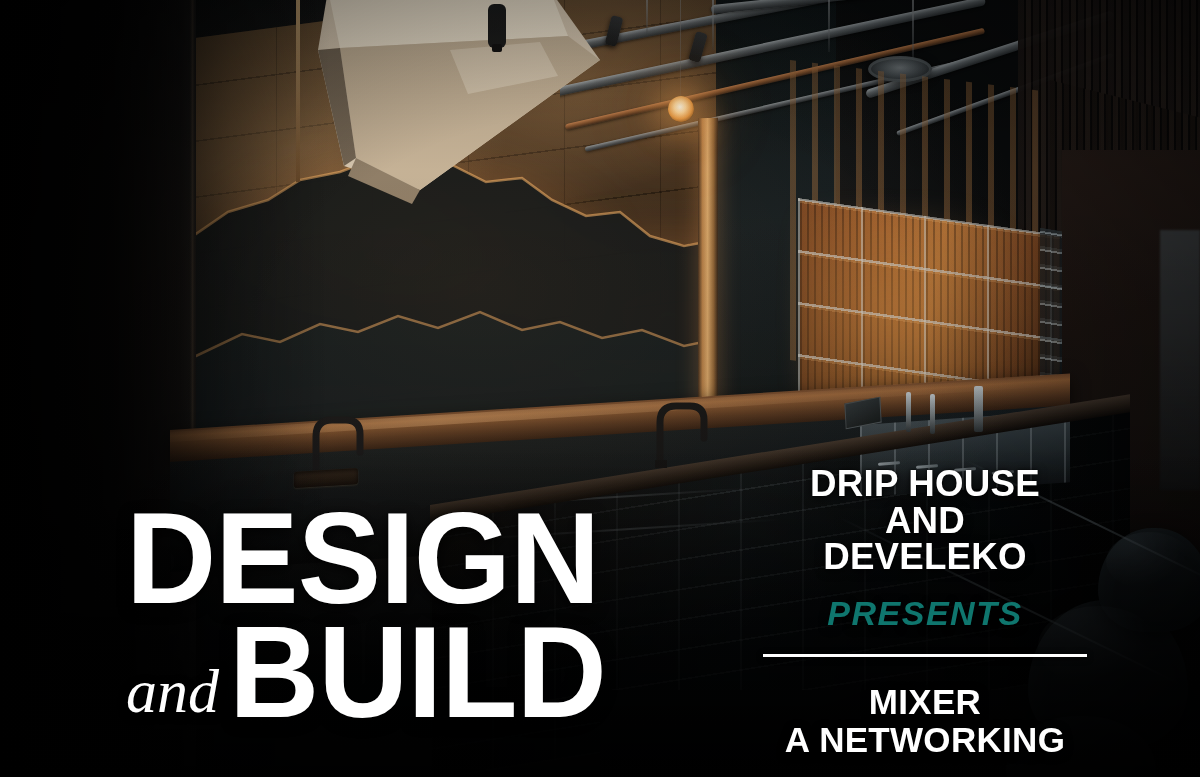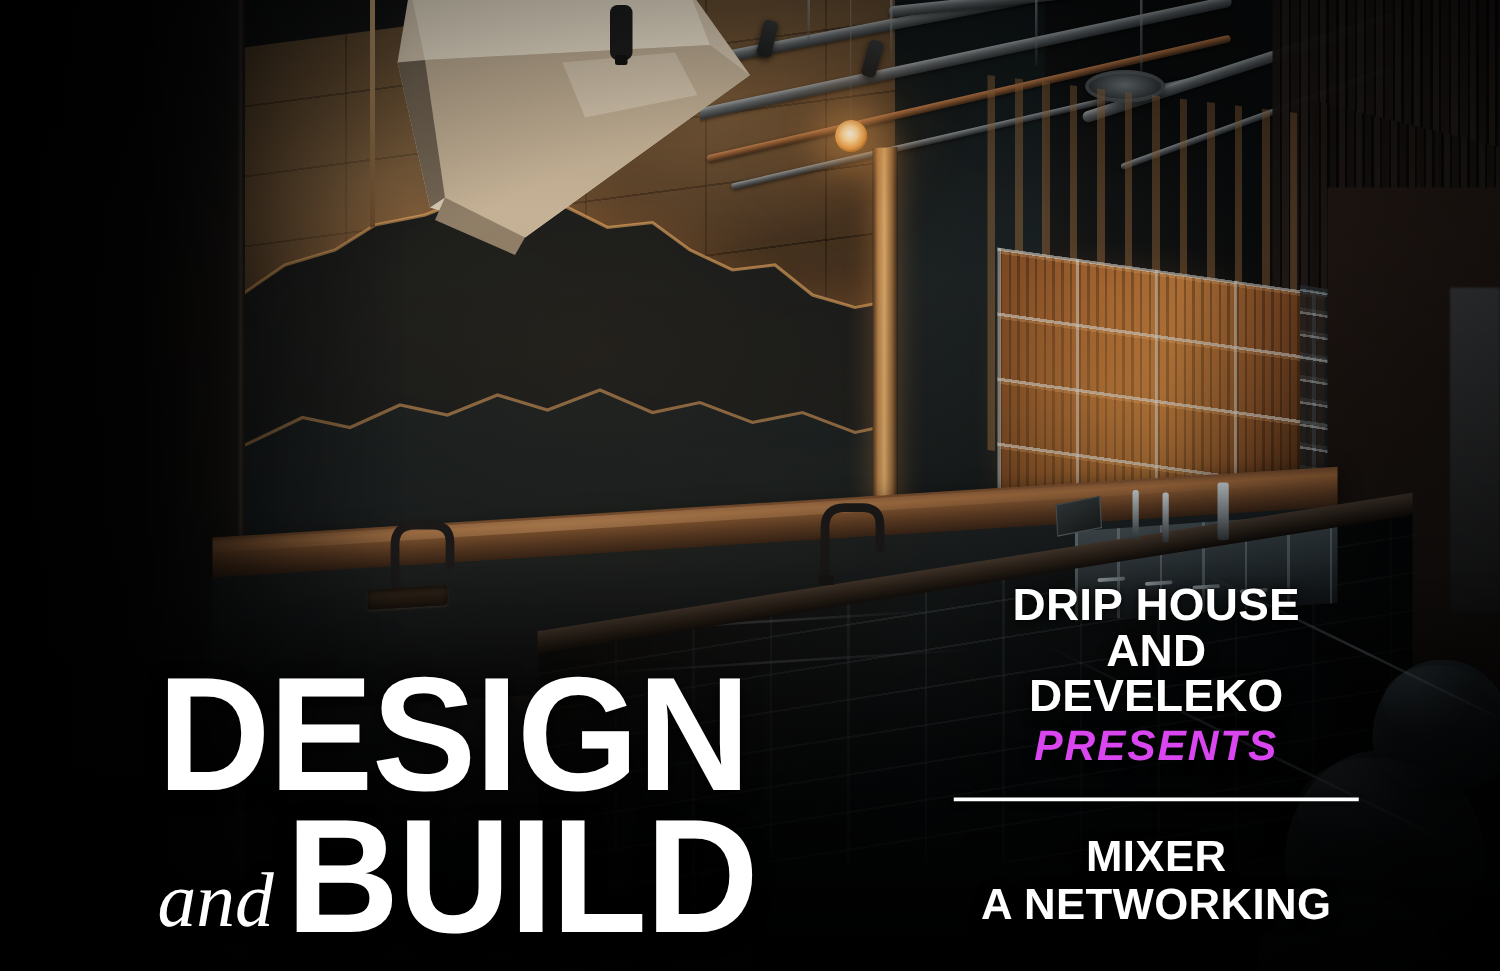--- a/index.html
+++ b/index.html
@@ -340,21 +340,21 @@
   }
   .bottom-fade{
     position:absolute; left:0; bottom:0; width:1200px; height:330px; z-index:22; pointer-events:none;
     background:linear-gradient(180deg, rgba(0,0,0,0) 0%, rgba(0,0,0,.45) 45%, rgba(0,0,0,.86) 100%);
   }
 
   
   .type-layer{ position:absolute; inset:0; z-index:40; }
 
   .headline-block{
-    position:absolute; left:126px; top:530px; width:560px;
+    position:absolute; left:126px; top:500px; width:560px;
   }
   .line-design{
     font-family:"Liberation Sans", sans-serif;
     font-weight:700;
     font-size:118px;
     line-height:.90;
     letter-spacing:-1px;
     color:#ffffff;
     transform:scaleX(1.06) scaleY(1.10);
     transform-origin:left top;
@@ -408,22 +408,22 @@
     text-shadow:0 2px 10px rgba(0,0,0,.92), 0 0 3px rgba(0,0,0,.75);
     white-space:nowrap;
   }
   .presents{
     font-family:"Liberation Sans", sans-serif;
     font-style:italic;
     font-weight:700;
     font-size:34px;
     line-height:1.12;
     letter-spacing:1.5px;
-    color:#d946ef;
-    margin-top:2px;
+    color:#0f766e;
+    margin-top:18px;
     text-shadow:0 2px 10px rgba(0,0,0,.92);
     white-space:nowrap;
   }
   .divider{
     width:324px; height:3px; margin:22px auto 0 auto;
     background:#ffffff;
     box-shadow:0 1px 6px rgba(0,0,0,.9);
   }
   .mixer-block{
     margin-top:26px;

